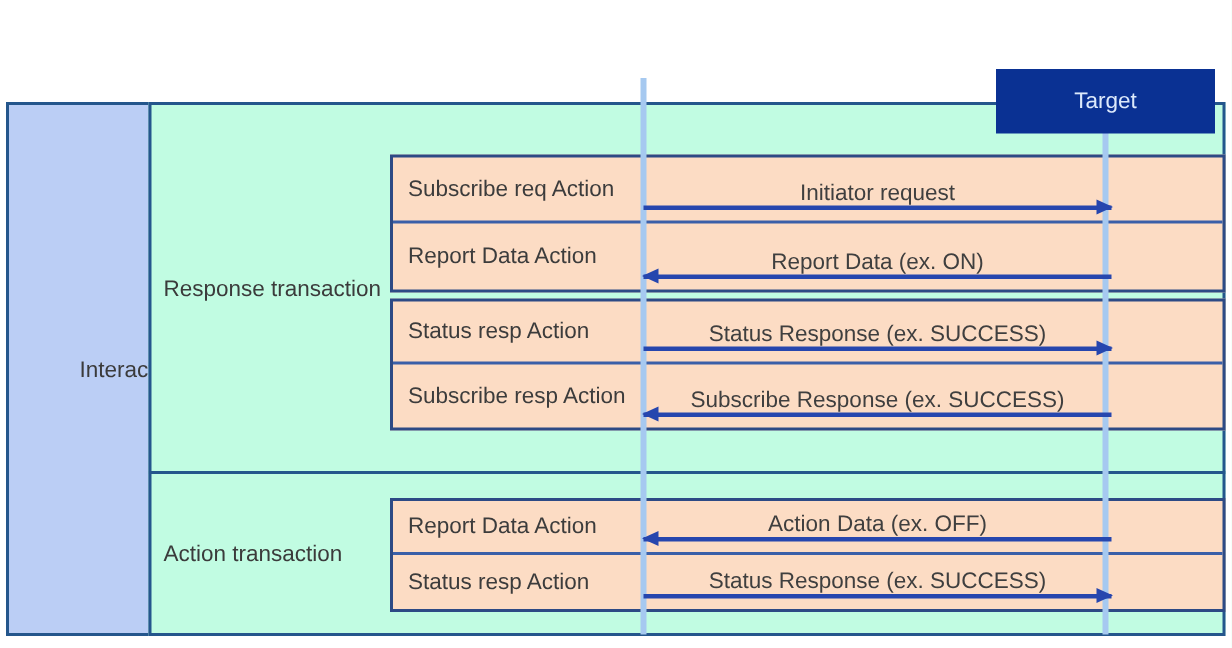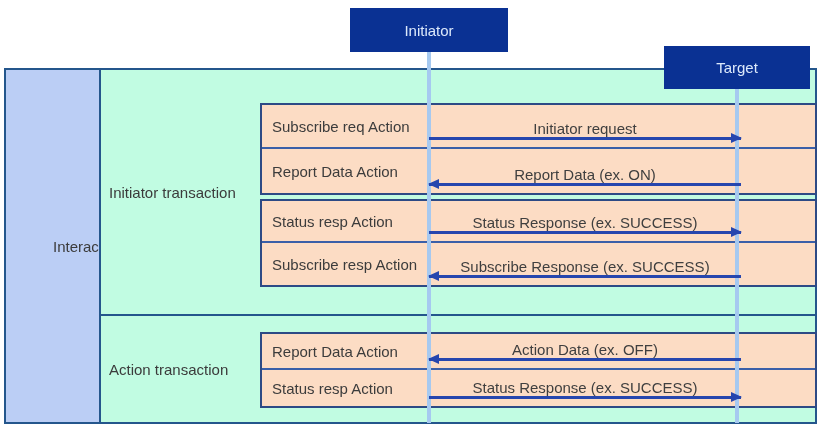--- a/index.html
+++ b/index.html
@@ -84,21 +84,21 @@
 </style>
 </head>
 <body>
 
 <div class="diagram">
 
   <div class="cell cell-interaction" style="left:4px; top:68px; width:97px; height:356px;padding-left:47px;">
     <span>Interaction</span>
   </div>
   <div class="cell cell-transaction" style="left:99px; top:68px; width:718px; height:248px;">
-    <span>Initiator transaction</span>
+    <span>Response transaction</span>
   </div>
   <div class="cell cell-transaction" style="left:99px; top:314px; width:718px; height:110px;">
     <span>Action transaction</span>
   </div>
 
   <div class="block" style="left:260px; top:103px; width:557px; height:92px;">
     <div class="row divided" style="height:44px;">
       <span class="action-label">Subscribe req Action</span>
       <span class="msg-label">Initiator request</span>
       <div class="arrow arrow-right"></div>
@@ -132,20 +132,17 @@
     <div class="row" style="height:36px;">
       <span class="action-label">Status resp Action</span>
       <span class="msg-label">Status Response (ex. SUCCESS)</span>
       <div class="arrow arrow-right"></div>
     </div>
   </div>
 
   <div class="lifeline" style="left:427px; top:52px; height:371px;"></div>
   <div class="lifeline" style="left:735px; top:50px; height:373px;"></div>
 
-  <div class="participant" style="left:350px; top:8px; width:158px; height:44px;">
-    <span>Initiator</span>
-  </div>
   <div class="participant" style="left:664px; top:8px; width:146px; height:43px;margin-top:38px;">
     <span>Target</span>
   </div>
 
 </div>
 
 </body></html>

